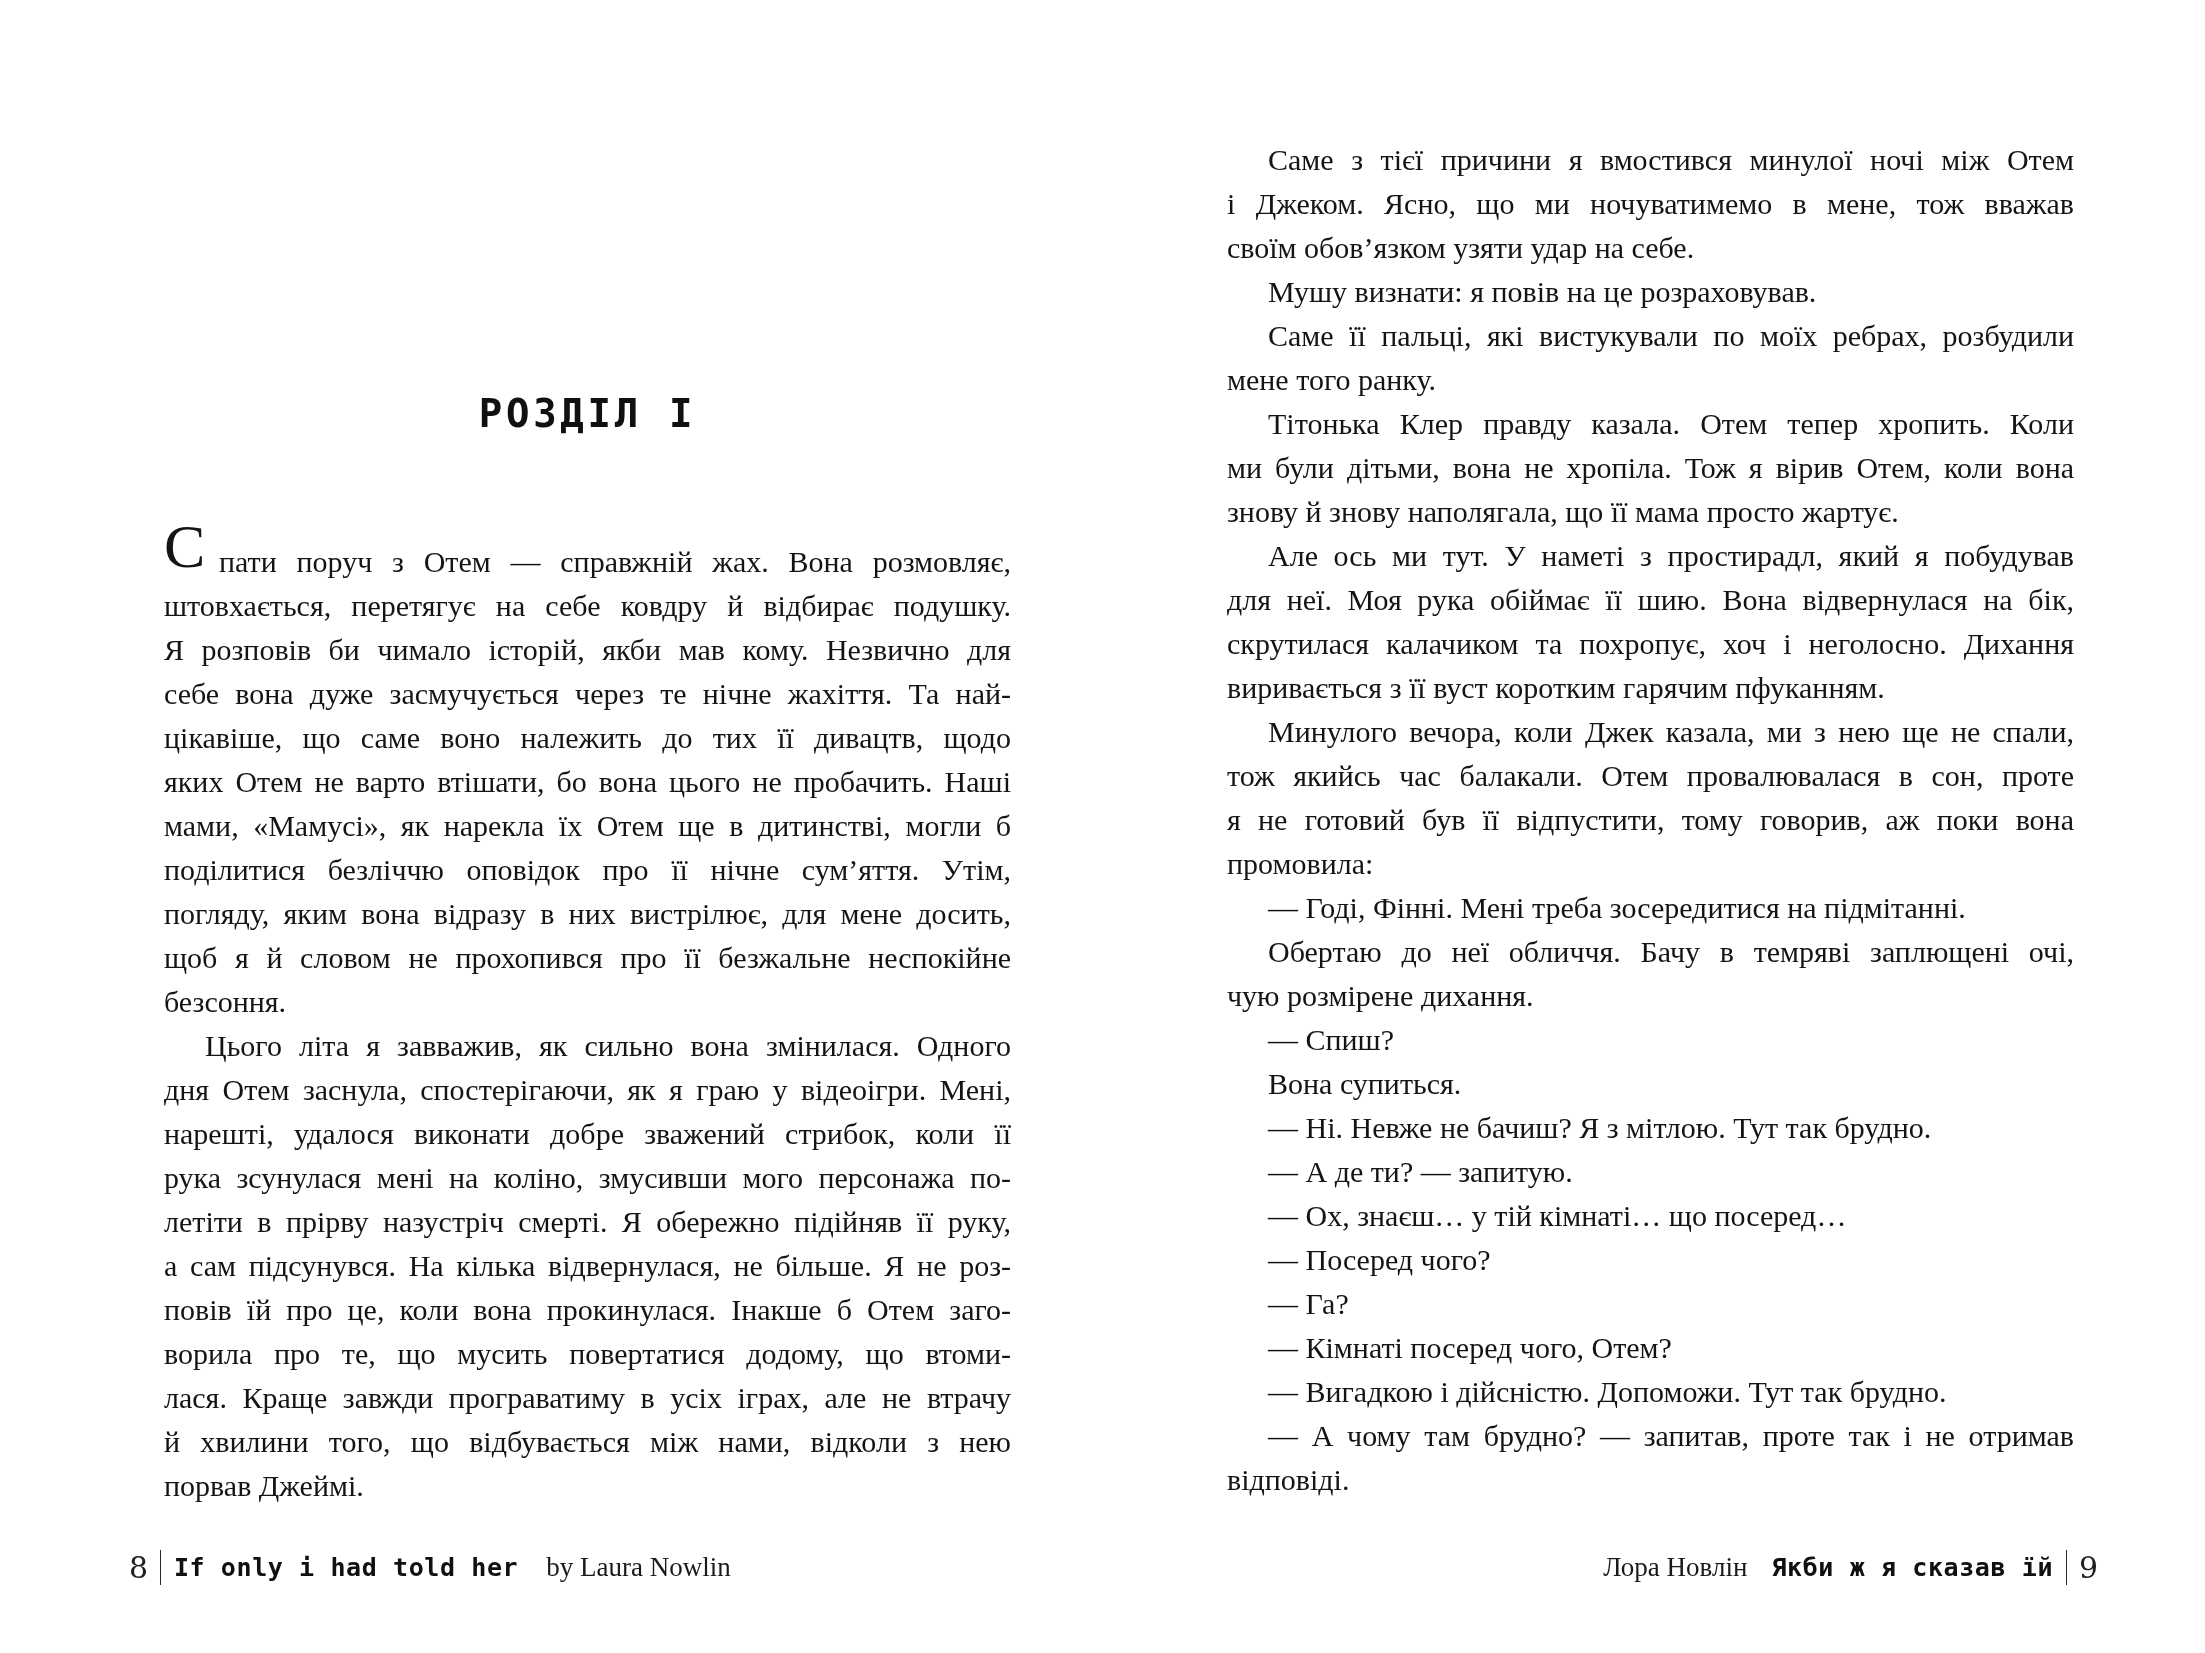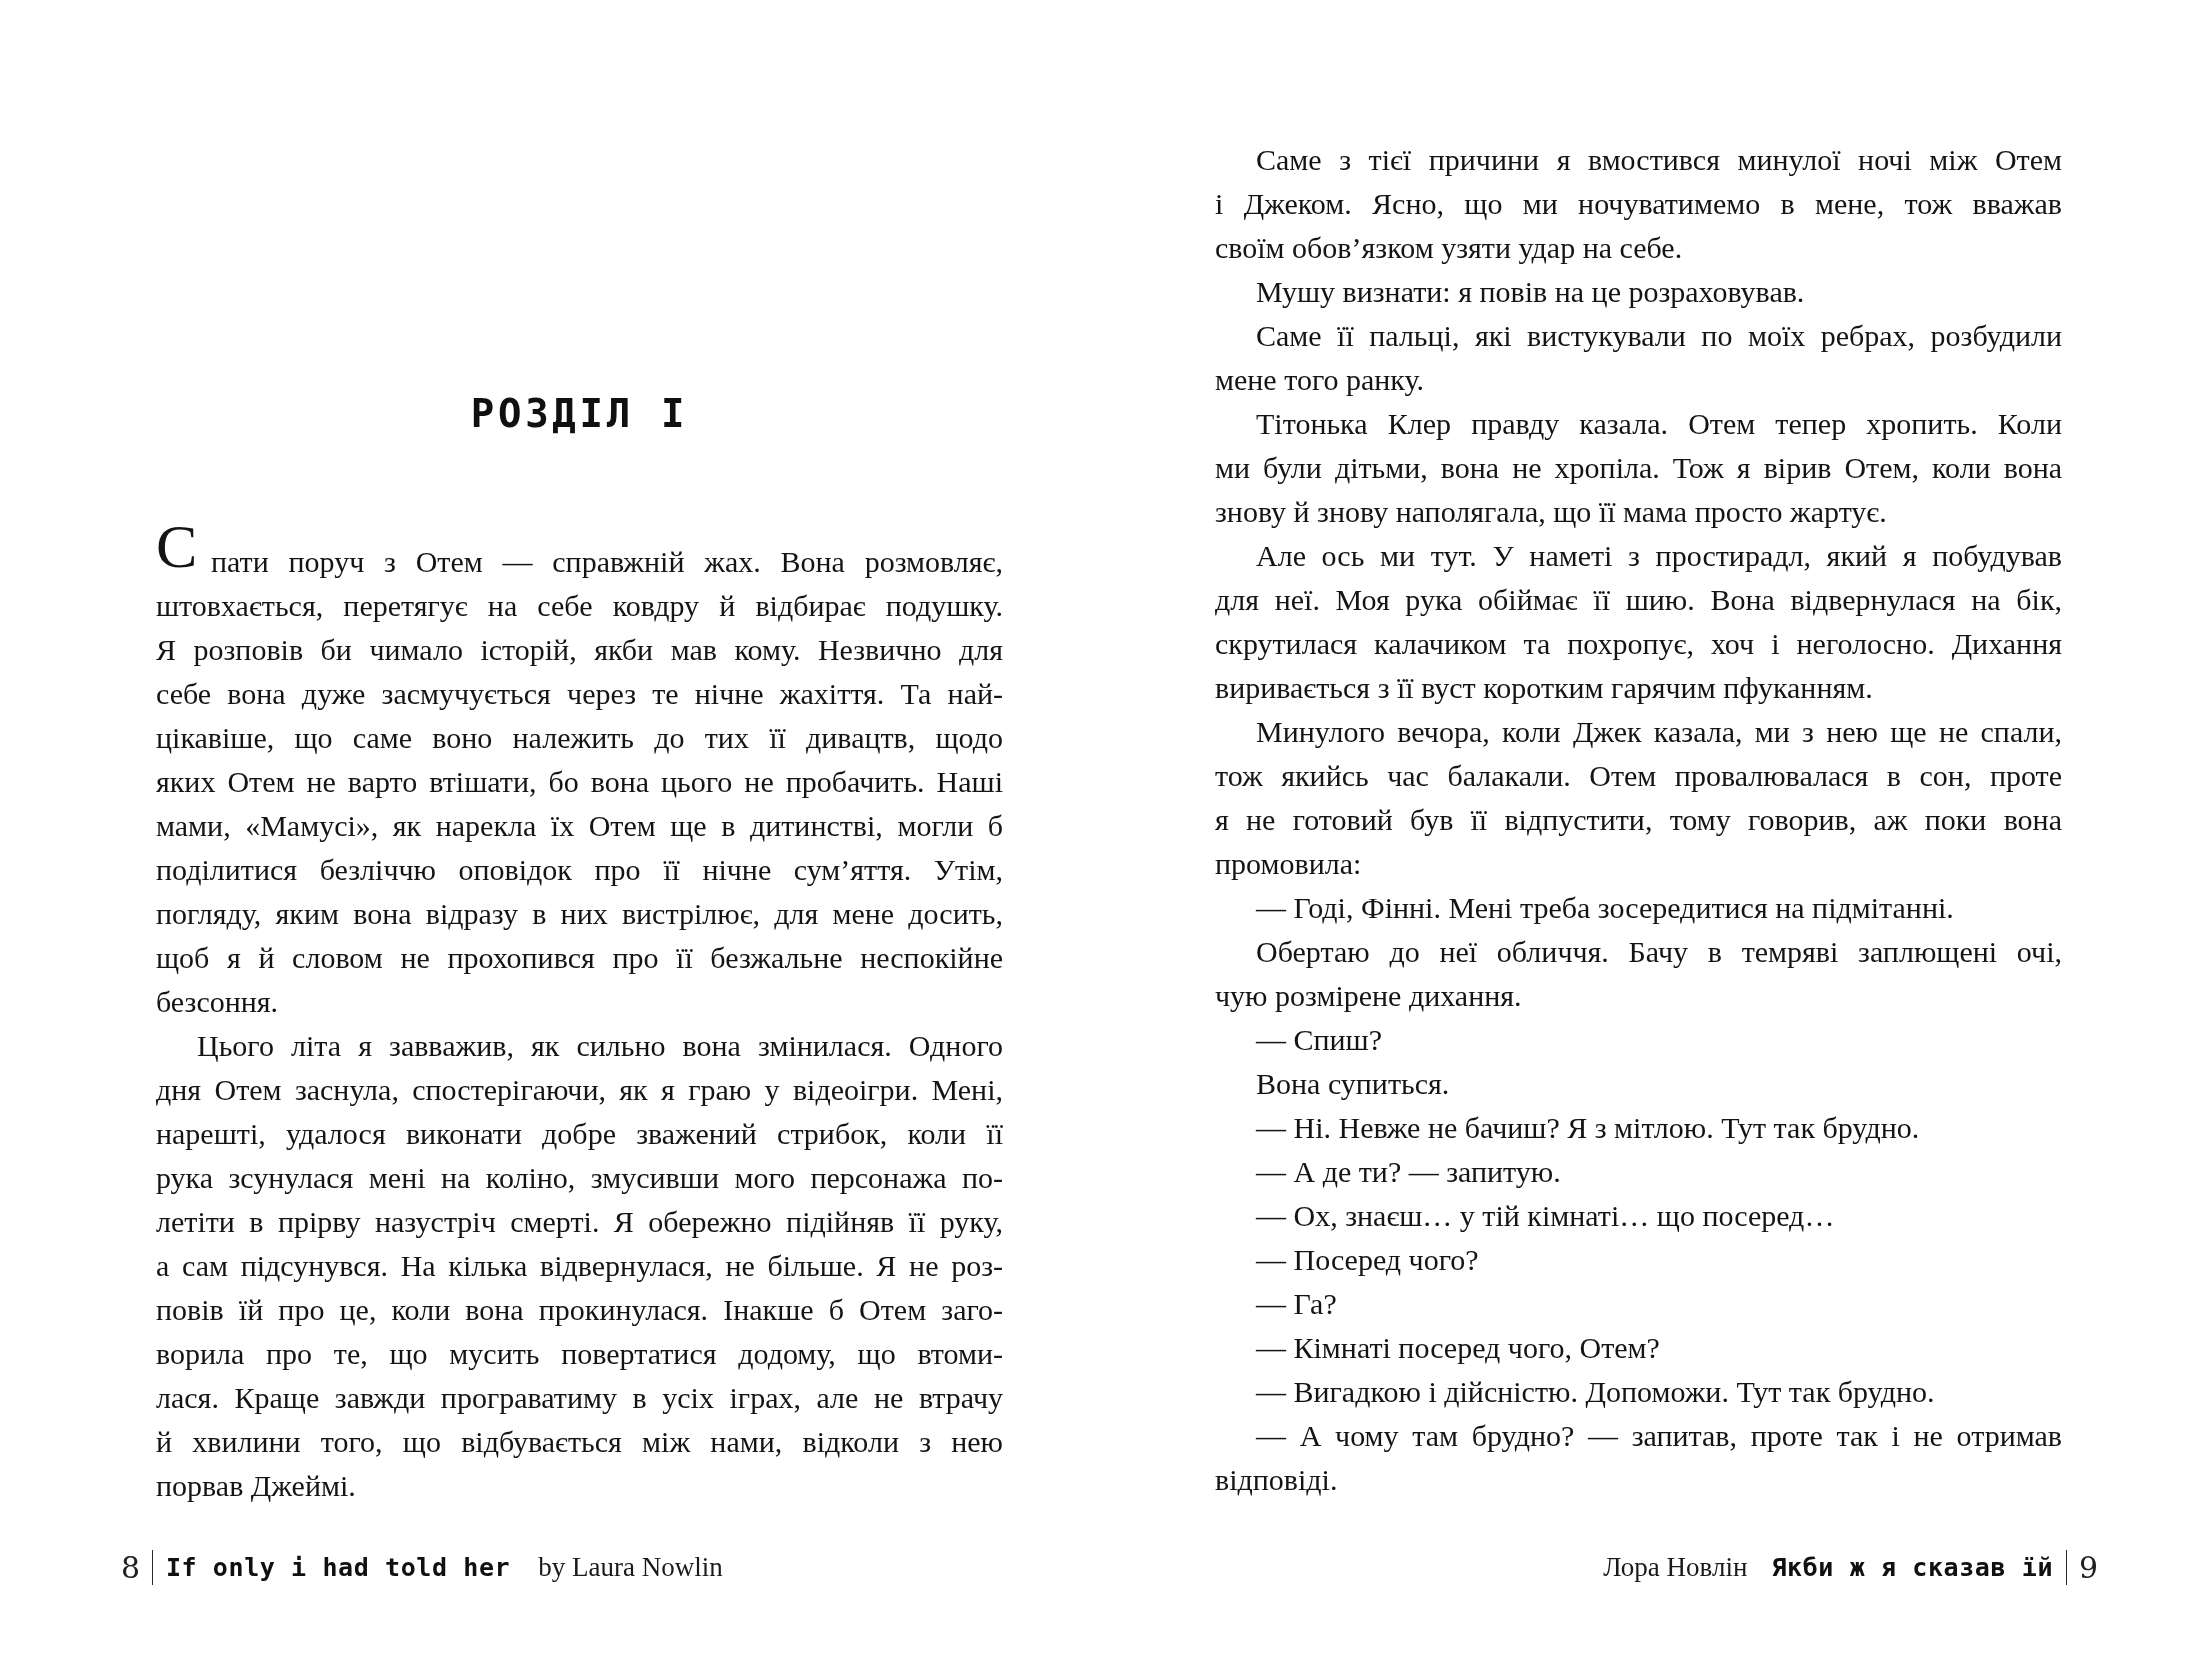--- a/index.html
+++ b/index.html
@@ -5,34 +5,34 @@
   html,body{margin:0;padding:0;background:#e8e8e8;}
   .spread{
     position:relative;
     width:2205px;height:1654px;
     background:#ffffff;
     font-family:"Liberation Serif","DejaVu Serif",serif;
     color:#141414;
     overflow:hidden;
   }
   .page{position:absolute;top:0;height:100%;}
-  .page.left{left:8px;width:1103px;padding-left:41px;}
+  .page.left{left:16px;width:1103px;padding-left:41px;}
   .page.right{left:1103px;width:1102px;}
 
   .chapter{
     position:absolute;left:148px;width:847px;top:391px;margin:0;
     text-align:center;
     font-family:"DejaVu Sans Mono","Liberation Mono",monospace;
     font-weight:700;font-size:39px;letter-spacing:3.7px;
     color:#101010;
   }
 
   .bodytext{position:absolute;width:847px;font-size:30px;line-height:44px;}
   .page.left  .bodytext{left:148px;top:540px;}
-  .page.right .bodytext{left:112px;top:138px;}
+  .page.right .bodytext{left:124px;top:138px;}
 
   .line{
     position:relative;
     text-align:justify;
     -moz-text-align-last:justify;
     text-align-last:justify;
     white-space:nowrap;
   }
   .line.last{text-align-last:left;-moz-text-align-last:left;}
   .line.indent{padding-left:41px;}

